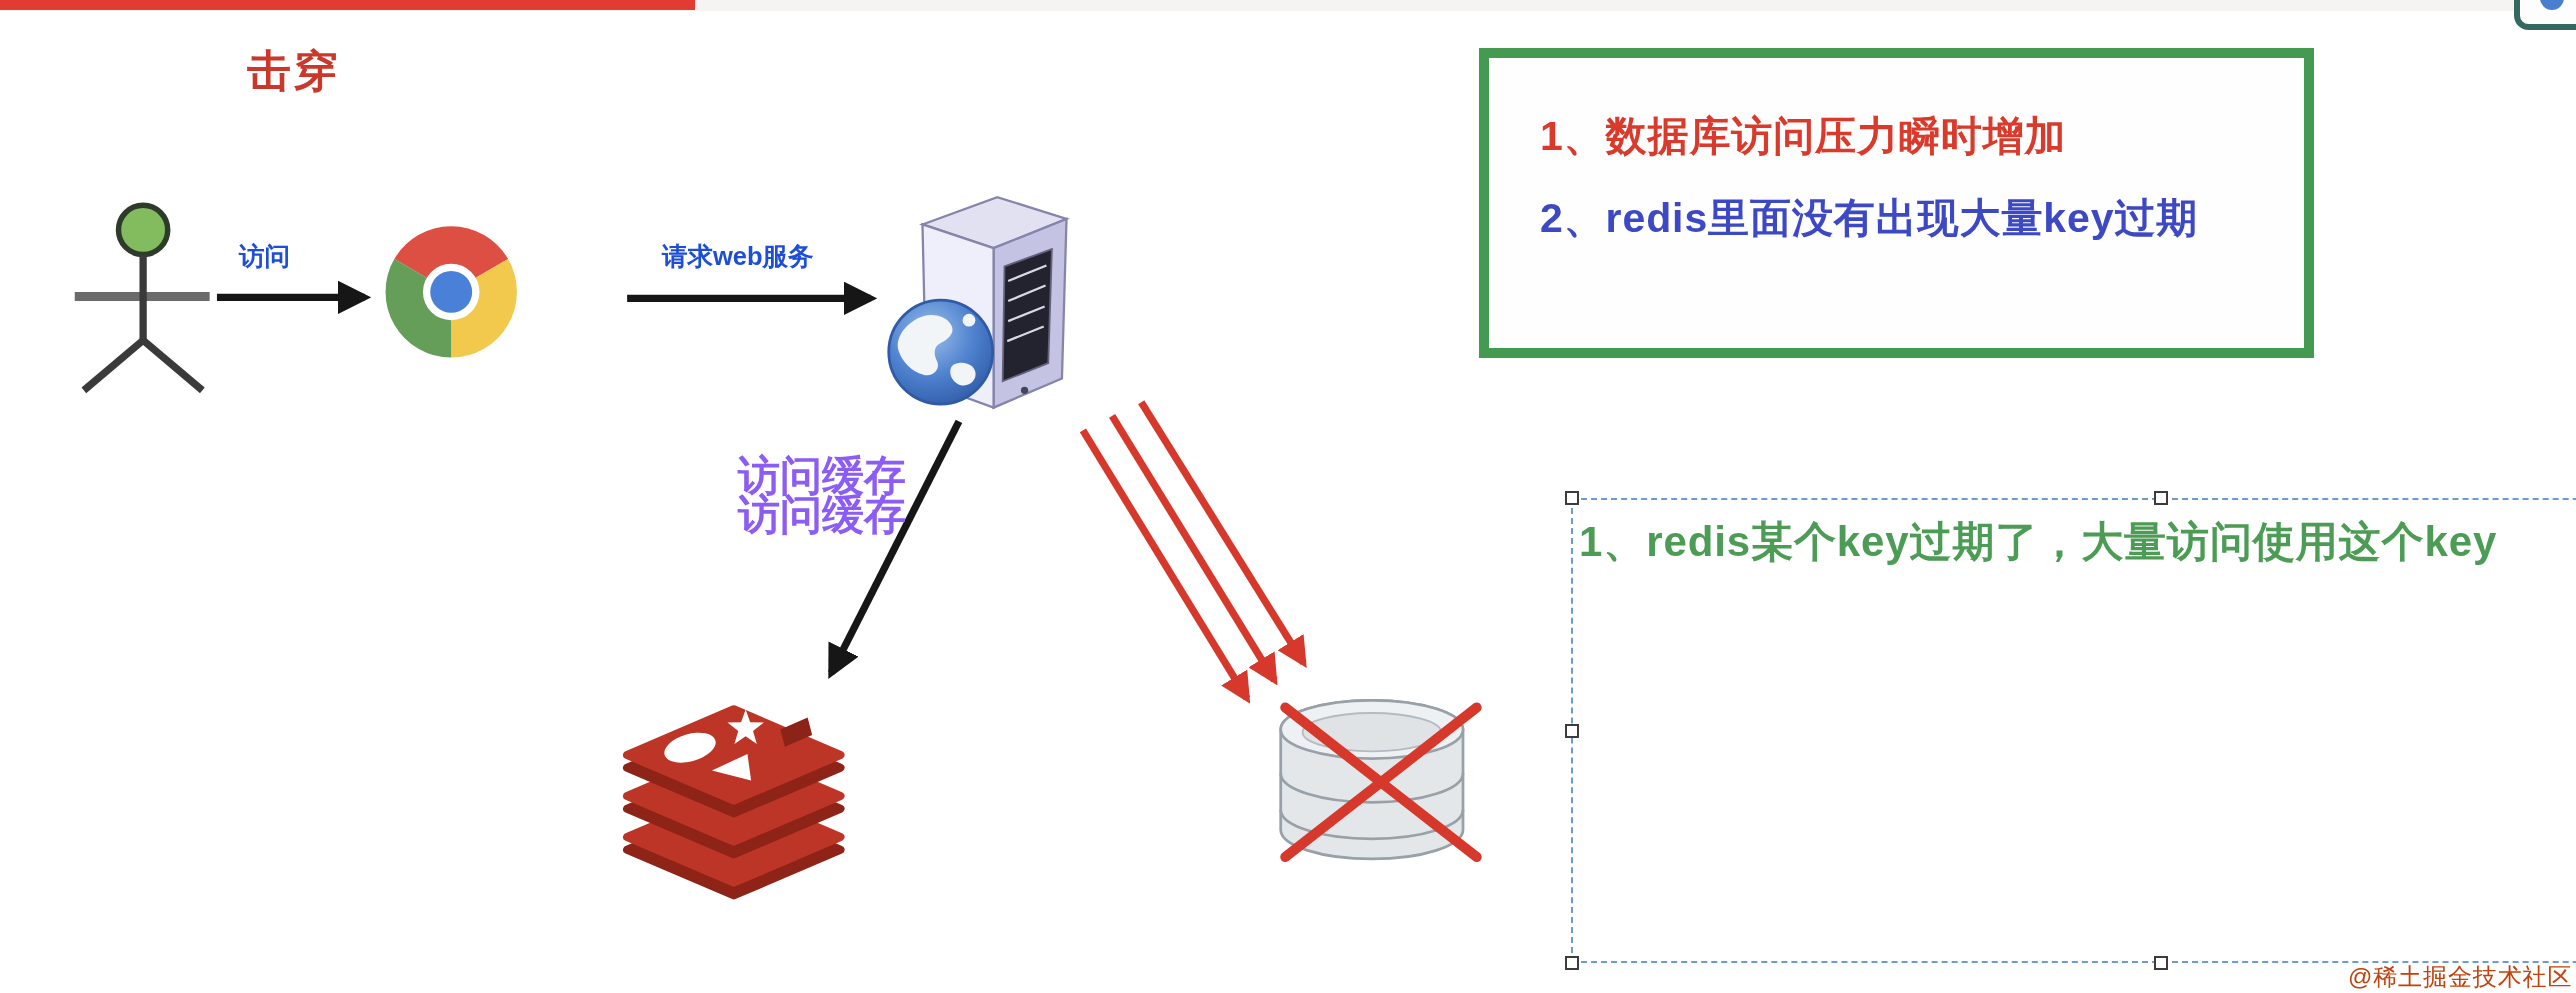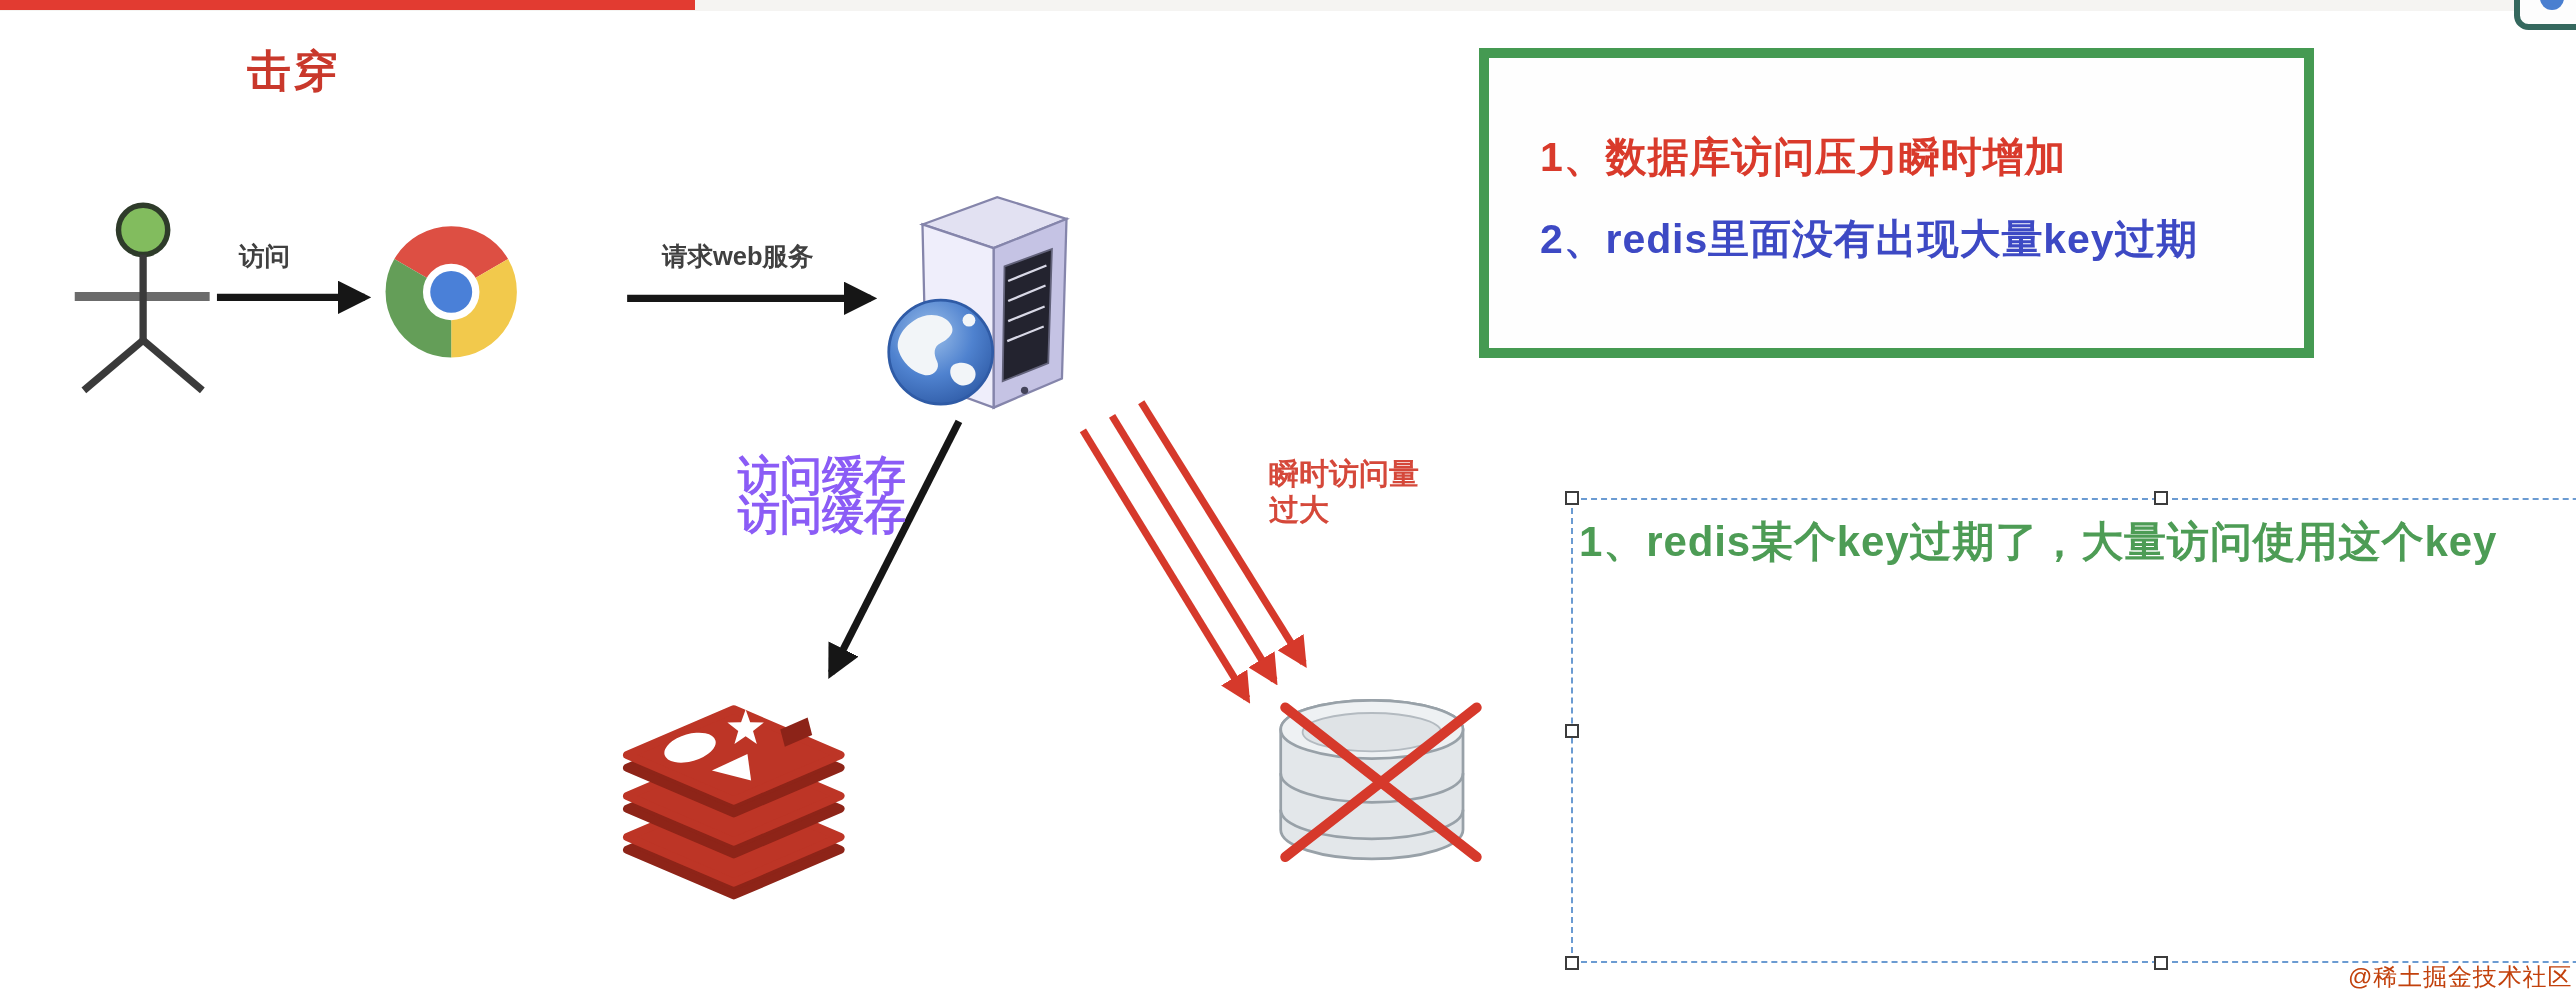--- a/index.html
+++ b/index.html
@@ -11,28 +11,28 @@
   #progress-bar{left:0;top:0;width:695px;height:10px;background:#e23b31;}
   
   #corner-widget{left:2514px;top:-35px;width:106px;height:53px;border:6.4px solid #35685e;
                  border-radius:14.6px;background:#fdfdfd;}
   #corner-dot{left:2540px;top:-13.7px;width:24px;height:24px;border-radius:50%;background:#4a7fd0;}
   
   #title{left:219px;top:42px;font-size:44px;font-weight:800;color:#c9382b;letter-spacing:2.7px;margin-left:28px;}
   
   #diagram{left:0;top:0;width:2576px;height:994px;}
   
-  .edge-label{color:#404040;font-weight:600;text-align:right;}
+  .edge-label{color:#1d4ed8;font-weight:600;text-align:right;}
   #lbl-visit{left:239px;top:239px;font-size:25.5px;}
   #lbl-request{left:662px;top:239px;font-size:25.5px;}
   #lbl-cache{left:738px;top:456px;font-size:42px;font-weight:700;color:#8b5cf6;line-height:39px;}
   #lbl-burst{left:1269px;top:456px;font-size:30px;font-weight:700;color:#d5483a;line-height:36px;}
   
   #green-box{left:1479px;top:48px;width:835px;height:310px;border:10px solid #459a52;
-             background:#fefefe;box-sizing:border-box;padding:58px 0 0 51px;}
+             background:#fefefe;box-sizing:border-box;padding:37px 0 0 51px;}
   .gb-item{font-size:41px;font-weight:700;letter-spacing:0.9px;line-height:82px;height:82px;white-space:nowrap;}
   .gb-red{color:#d93a2b;} .gb-blue{color:#3d49c4;} .gb-green{color:#43a047;}
   
   #sel-box{left:1571px;top:498px;width:1178px;height:465px;border:2.7px dashed #6b9bd2;box-sizing:border-box;}
   #sel-text{left:1579px;top:514px;width:1003px;font-size:42px;font-weight:700;color:#4d9c55;
             letter-spacing:0.9px;white-space:nowrap;}
   .handle{width:13.7px;height:13.7px;background:#fff;border:2.7px solid #3c3c3c;box-sizing:border-box;}
   
   #watermark{right:3.6px;top:961px;font-size:24px;color:#c2410c;letter-spacing:0.9px;}
 </style>
@@ -135,24 +135,20 @@
       </g>
     </g>
   </svg>
 
   <div class="abs edge-label" id="lbl-visit">访问</div>
   <div class="abs edge-label" id="lbl-request">请求web服务</div>
   <div class="abs" id="lbl-cache">
     <div>访问缓存</div>
     <div>访问缓存</div>
   </div>
-  <div class="abs" id="lbl-burst">
-    <div>瞬时访问量</div>
-    <div>过大</div>
-  </div>
 
   <div class="abs" id="green-box">
     <div class="gb-item gb-red">1、数据库访问压力瞬时增加</div>
     <div class="gb-item gb-blue">2、redis里面没有出现大量key过期</div>
   </div>
 
   <div class="abs" id="sel-box"></div>
   <div class="abs" id="sel-text">1、redis某个key过期了，大量访问使用这个key</div>
   <div class="abs handle" style="left:1565px;top:491px;"></div>
   <div class="abs handle" style="left:2154px;top:491px;"></div>

